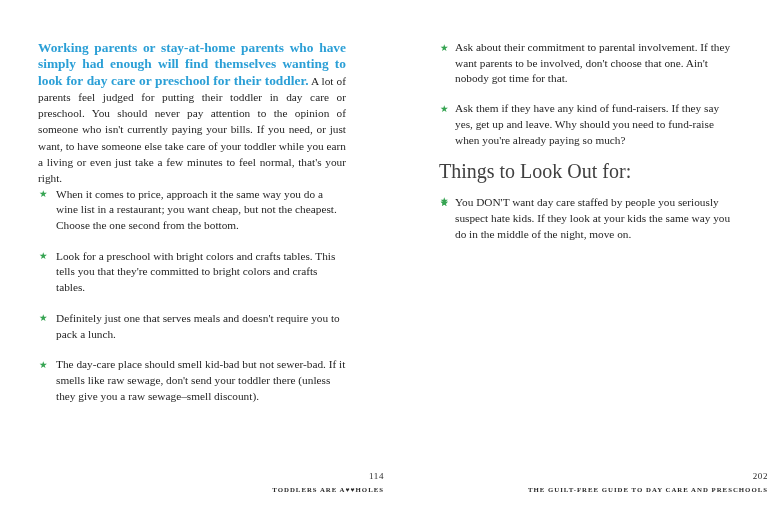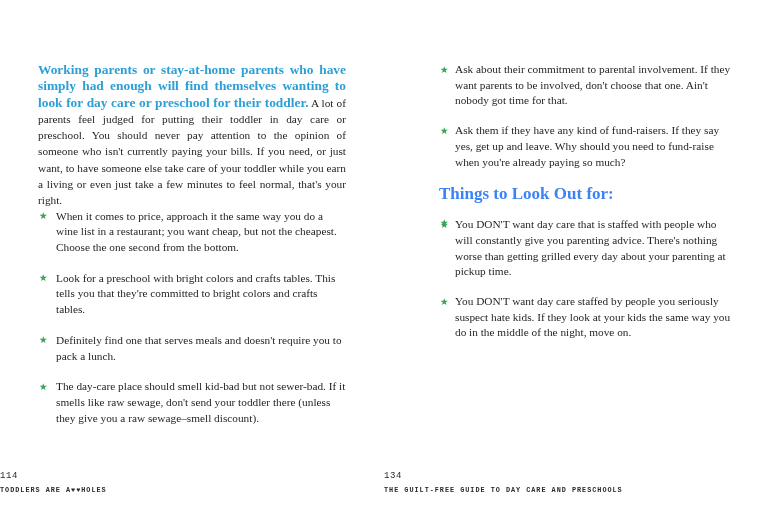--- a/index.html
+++ b/index.html
@@ -5,41 +5,41 @@
   html, body { margin: 0; padding: 0; background: #ffffff; }
   .spread {
     position: relative;
     width: 768px;
     height: 512px;
     background: #ffffff;
     font-family: "Liberation Serif", serif;
     color: #1f1f1f;
     overflow: hidden;
   }
-  .col { position: absolute; top: 40px; margin-top: 22px; }
+  .col { position: absolute; top: 40px; }
   .col-left  { left: 38px;  width: 308px; }
   .col-right { left: 439px; width: 296px; }
 
   p.intro {
     margin: 0;
     font-size: 11.3px;
     line-height: 16.3px;
     text-align: justify;
   }
   .lead {
     color: #2b9fd6;
     font-weight: bold;
     font-size: 13.4px;
   }
   h2.section-heading {
     margin: 15px 0 12px 0;
-    color: #3b82f6;
-    font-size: 17px;
+    color: #404040;
+    font-size: 20px;
     line-height: 19px;
-    font-weight: bold;
+    font-weight: normal;
   }
   .col-right h2.section-heading { margin-top: 14px; }
 
   .bullet {
     position: relative;
     padding-left: 18px;
     margin-bottom: 15px;
     font-size: 11.3px;
     line-height: 15.7px;
     text-align: left;
@@ -50,22 +50,21 @@
     left: 1px;
     top: 1.5px;
     color: #36a452;
     font-size: 9.5px;
     line-height: 12px;
   }
 
   .footer {
     position: absolute;
     width: 384px;
-    text-align: left;
-    font-family: Liberation Mono, monospace;
+    text-align: right;
   }
   .footer-left  { left: 0; }
   .footer-right { left: 384px; }
   .page-number {
     position: absolute;
     top: 471px;
     width: 100%;
     left: 0;
     font-size: 9px;
     letter-spacing: 0.6px;
@@ -95,21 +94,21 @@
     <div class="bullet">
       <span class="star">★</span>
       <span>When it comes to price, approach it the same way you do a wine list in a restaurant; you want cheap, but not the cheapest. Choose the one second from the bottom.</span>
     </div>
     <div class="bullet">
       <span class="star">★</span>
       <span>Look for a preschool with bright colors and crafts tables. This tells you that they're committed to bright colors and crafts tables.</span>
     </div>
     <div class="bullet">
       <span class="star">★</span>
-      <span>Definitely find one that serves meals and doesn't require you to pack a lunch.</span>
+      <span>Definitely just one that serves meals and doesn't require you to pack a lunch.</span>
     </div>
     <div class="bullet">
       <span class="star">★</span>
       <span>The day-care place should smell kid-bad but not sewer-bad. If it smells like raw sewage, don't send your toddler there (unless they give you a raw sewage–smell discount).</span>
     </div>
   </div>
 
   <div class="col col-right">
     <div class="bullet">
       <span class="star">★</span>
@@ -120,30 +119,29 @@
       <span>Ask them if they have any kind of fund-raisers. If they say yes, get up and leave. Why should you need to fund-raise when you're already paying so much?</span>
     </div>
 
     <h2 class="section-heading">Things to Look Out for:</h2>
 
     <div class="bullet">
       <span class="star">★</span>
     </div>
     <div class="bullet">
       <span class="star">★</span>
-      <span>You DON'T want day care that is staffed with people who will constantly give you parenting advice. There's nothing worse than getting grilled every day about your parenting at pickup time.</span>
     </div>
     <div class="bullet">
       <span class="star">★</span>
       <span>You DON'T want day care staffed by people you seriously suspect hate kids. If they look at your kids the same way you do in the middle of the night, move on.</span>
     </div>
   </div>
 
   <div class="footer footer-left">
     <div class="page-number">114</div>
     <div class="running-footer">TODDLERS ARE A♥♥HOLES</div>
   </div>
   <div class="footer footer-right">
-    <div class="page-number">134</div>
+    <div class="page-number">202</div>
     <div class="running-footer">THE GUILT-FREE GUIDE TO DAY CARE AND PRESCHOOLS</div>
   </div>
 
 </div>
 
 </body></html>

